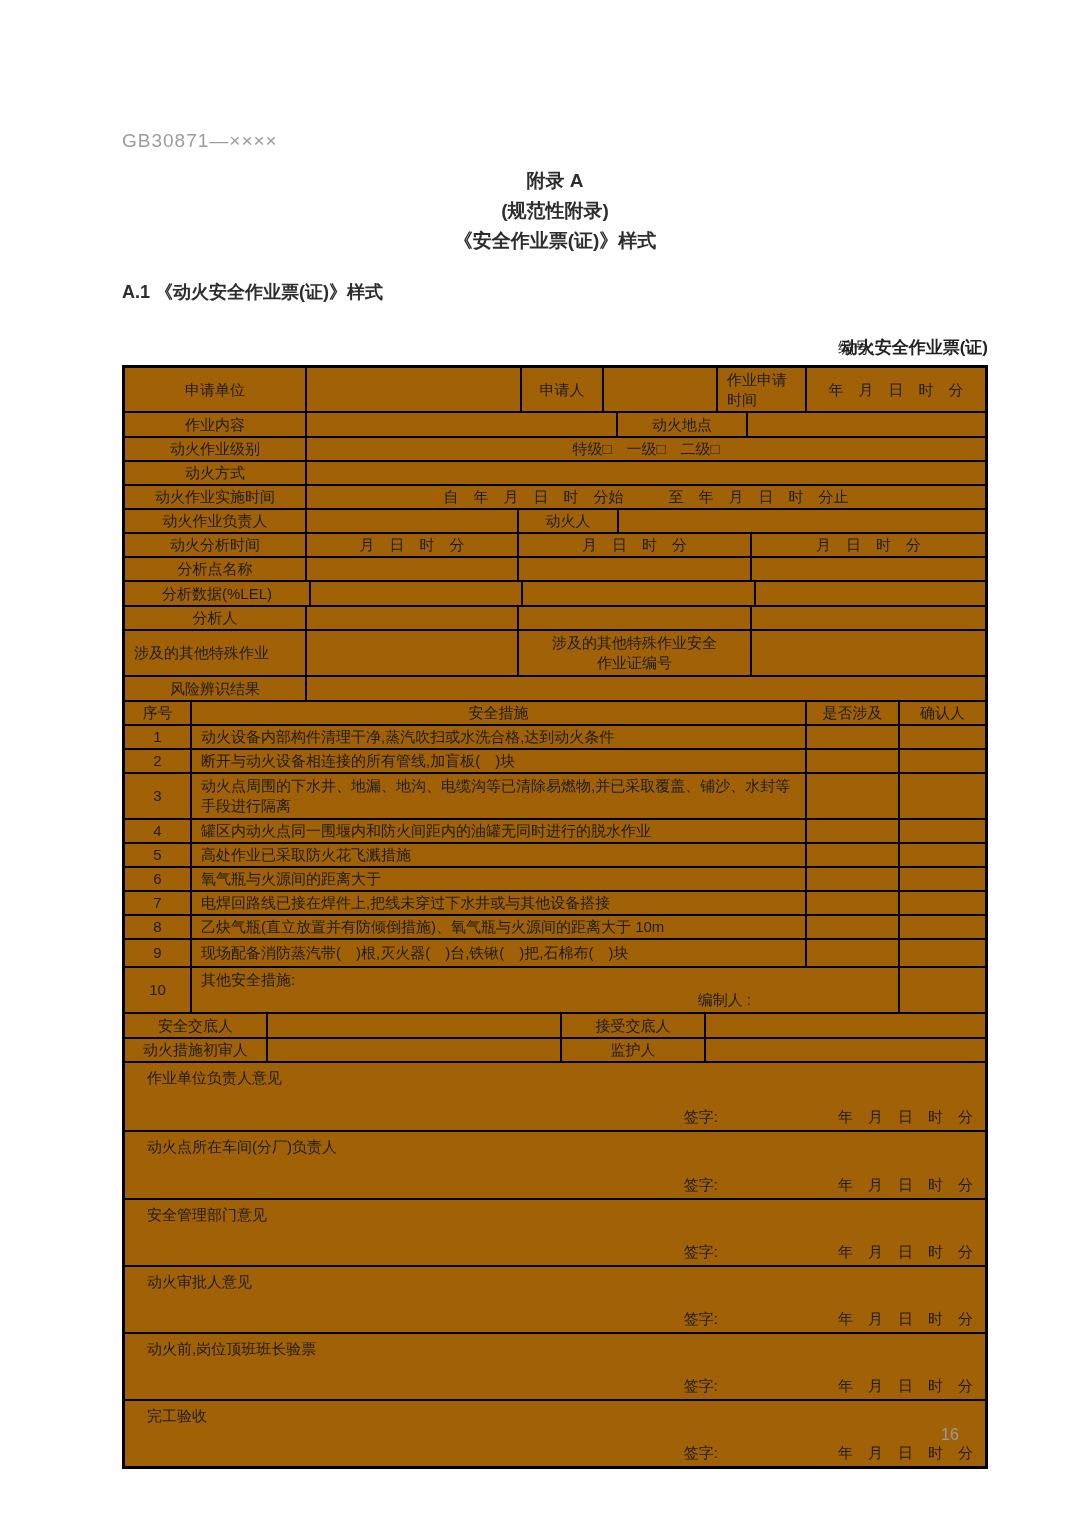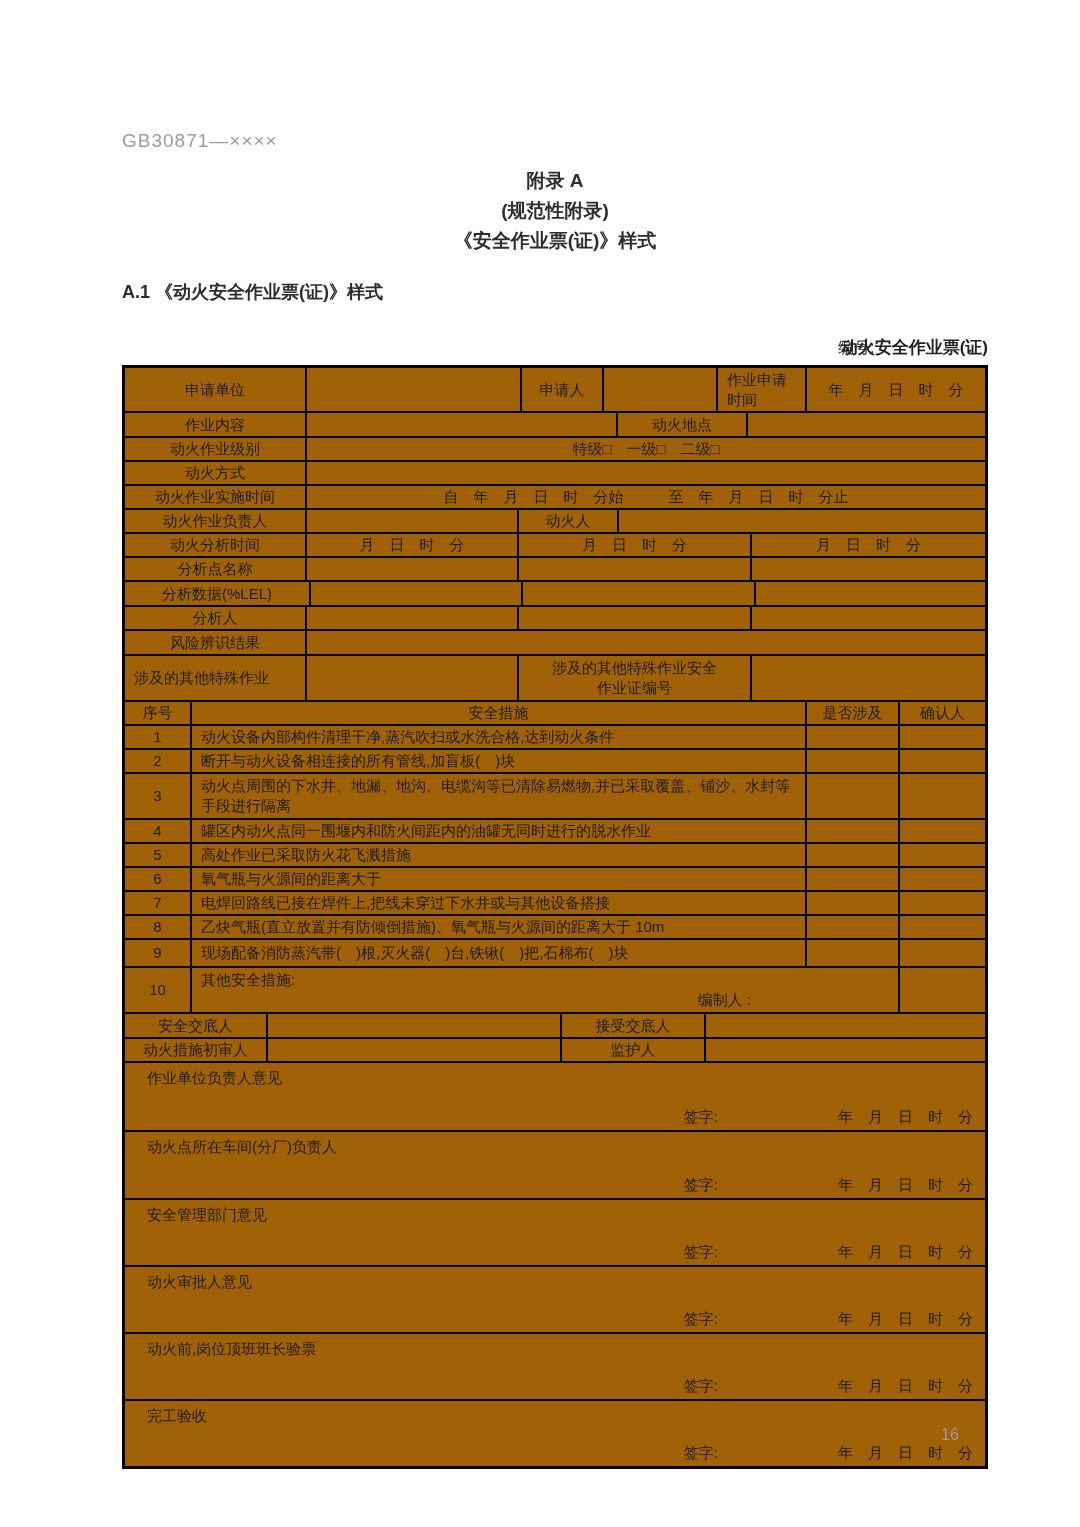--- a/index.html
+++ b/index.html
@@ -120,30 +120,30 @@
         <div class="td grow"></div>
       </div>
 
       <div class="tr" style="height:22px">
         <div class="td first" style="width:180px">分析人</div>
         <div class="td" style="width:212px"></div>
         <div class="td" style="width:233px"></div>
         <div class="td grow"></div>
       </div>
 
-      <div class="tr" style="height:23px">
-        <div class="td first" style="width:180px">风险辨识结果</div>
-        <div class="td grow"></div>
-      </div>
-
       <div class="tr" style="height:44px">
         <div class="td first txt" style="width:180px">涉及的其他特殊作业</div>
         <div class="td" style="width:212px"></div>
         <div class="td pre" style="width:233px">涉及的其他特殊作业安全
 作业证编号</div>
+        <div class="td grow"></div>
+      </div>
+
+      <div class="tr" style="height:23px">
+        <div class="td first" style="width:180px">风险辨识结果</div>
         <div class="td grow"></div>
       </div>
 
       <div class="tr" style="height:22px">
         <div class="td first" style="width:65px">序号</div>
         <div class="td" style="width:615px">安全措施</div>
         <div class="td" style="width:93px">是否涉及</div>
         <div class="td grow">确认人</div>
       </div>
 

